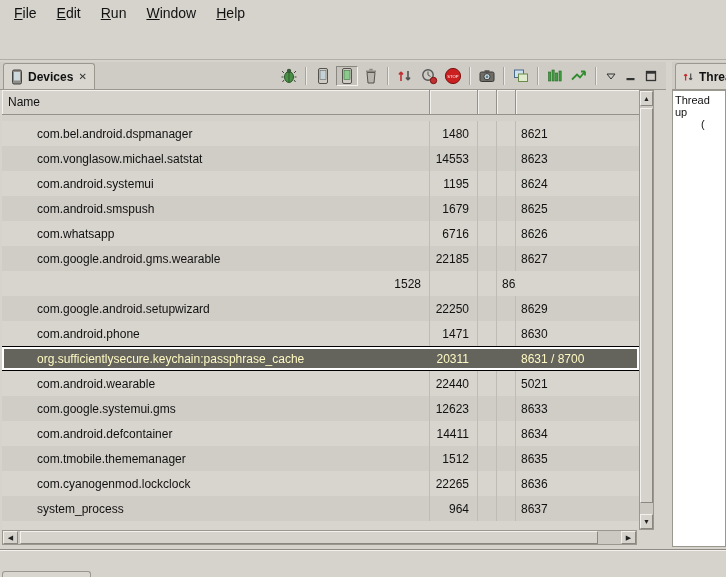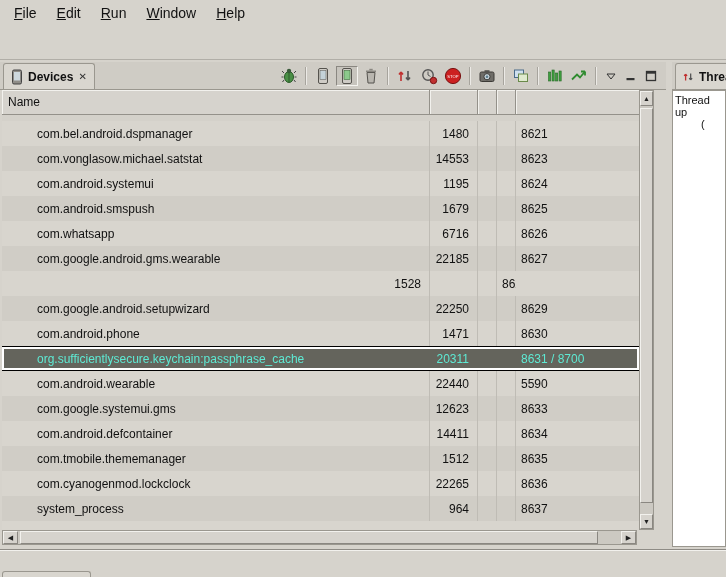--- a/index.html
+++ b/index.html
@@ -43,21 +43,21 @@
   .rows-area{position:absolute;top:25px;left:0;width:637px;bottom:19px;background:#d8d5ce;overflow:hidden;}
   .sliver{height:6px;background:#d4d1ca;}
   .trow{display:grid;grid-template-columns:428px 48px 19px 19px 1fr;height:25px;
     box-sizing:border-box;align-items:stretch;background:#d8d5ce;cursor:default;}
   .trow.odd{background:#d0cdc6;}
   .cell{display:flex;align-items:center;box-sizing:border-box;border-right:1px solid #bfbcb5;
     overflow:hidden;white-space:nowrap;}
   .cell.name{padding-left:35px;}
   .cell.pid{justify-content:flex-end;padding-right:8px;}
   .cell.port{padding-left:5px;border-right:none;}
-  .trow.selected{background:#64645c;color:#5eead4;border-top:1px solid #000;border-bottom:1px solid #000;
+  .trow.selected{background:#64645c;color:#fef9c3;border-top:1px solid #000;border-bottom:1px solid #000;
     box-shadow:inset 0 0 0 2px #fff;}
   .trow.selected .cell{border-right-color:transparent;}
   
   .vscroll{position:absolute;left:637px;top:0;width:15px;bottom:19px;background:#ccc9c2;
     border:1px solid #9a978f;box-sizing:border-box;}
   .sbtn{position:absolute;background:#d6d3cd;border:1px solid;
     border-color:#f2f1ed #8a8781 #8a8781 #f2f1ed;display:flex;align-items:center;
     justify-content:center;font-size:7px;color:#222;box-sizing:border-box;cursor:default;}
   .vscroll .sbtn{left:0;width:13px;height:15px;}
   .vscroll .up{top:0;}
@@ -304,21 +304,21 @@
     <div class="cell pid">20311</div>
     <div class="cell c3"></div>
     <div class="cell c4"></div>
     <div class="cell port">8631 / 8700</div>
   </div>
           <div class="trow even">
     <div class="cell name">com.android.wearable</div>
     <div class="cell pid">22440</div>
     <div class="cell c3"></div>
     <div class="cell c4"></div>
-    <div class="cell port">5590</div>
+    <div class="cell port">5021</div>
   </div>
           <div class="trow odd">
     <div class="cell name">com.google.systemui.gms</div>
     <div class="cell pid">12623</div>
     <div class="cell c3"></div>
     <div class="cell c4"></div>
     <div class="cell port">8633</div>
   </div>
           <div class="trow even">
     <div class="cell name">com.android.defcontainer</div>

